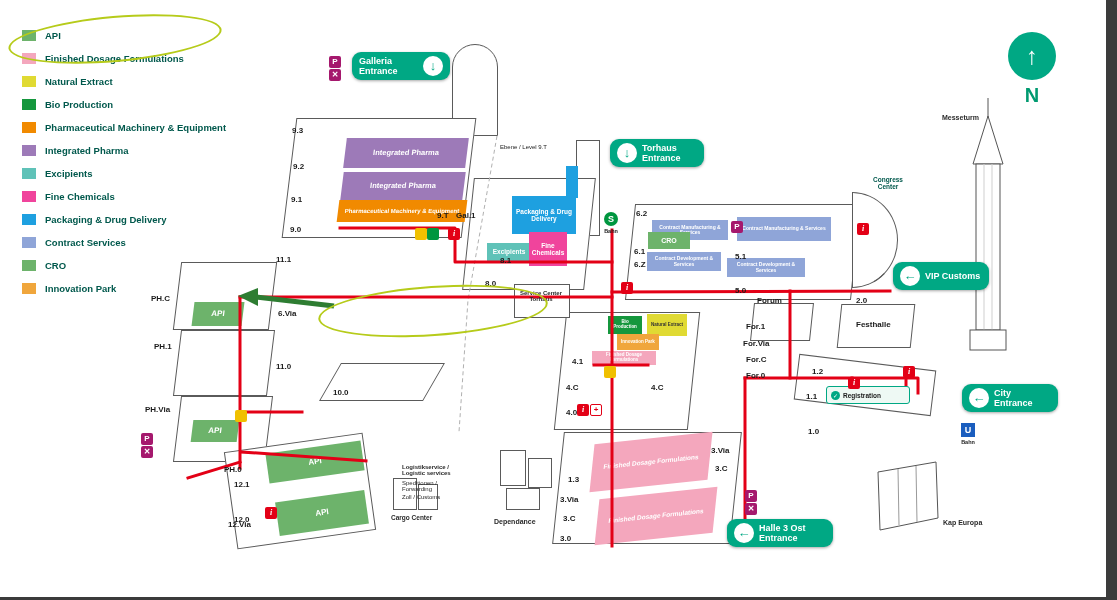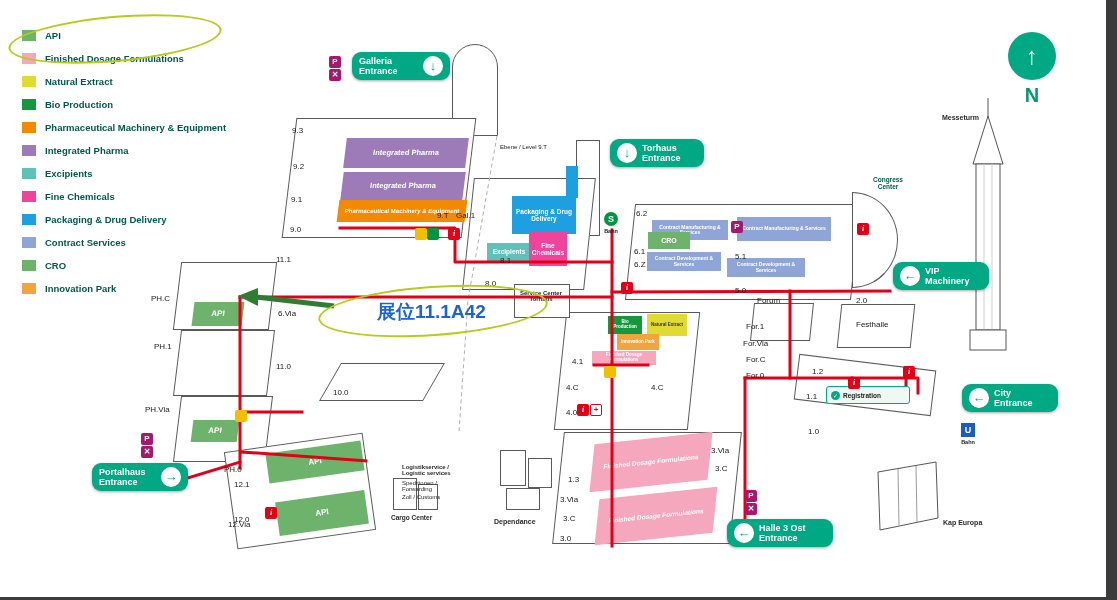--- a/index.html
+++ b/index.html
@@ -5,21 +5,21 @@
   *{margin:0;padding:0;box-sizing:border-box}
   html,body{width:1117px;height:600px}
   body{font-family:"Liberation Sans",sans-serif;background:#fff}
   #app{position:relative;width:1117px;height:600px;background:#fff;overflow:hidden}
   .outline{position:absolute;background:#fff;border:1px solid #5a5a5a;z-index:1}
   .block{position:absolute;display:flex;align-items:center;justify-content:center;text-align:center;
          color:#fff;font-weight:bold;line-height:1.08;z-index:2;padding:1px}
   .f45{font-size:4.5px}.f5{font-size:5px}.f6{font-size:6px}.f65{font-size:6.5px}.f75{font-size:7.5px}.f8{font-size:8px}
   .sk7{transform:skewX(-7deg)}.sk6{transform:skewX(-6deg)}.sk30{transform:skewX(-30deg)}
   .rot8{transform:rotate(-8deg)}.skp{transform:skew(-6deg,-6deg)}
-  .lbl{position:absolute;font-size:8px;font-weight:normal;color:#1a1a1a;white-space:nowrap;z-index:4}.lbl.xs{font-size:6px}
+  .lbl{position:absolute;font-size:8px;font-weight:bold;color:#1a1a1a;white-space:nowrap;z-index:4}.lbl.xs{font-size:6px}
   .lm{position:absolute;font-size:7px;font-weight:bold;color:#2a2a2a;z-index:4}
   .btn{position:absolute;background:#00a884;border-radius:9px;color:#fff;font-weight:bold;font-size:9px;
        display:flex;align-items:center;gap:5px;padding:4px 7px;line-height:1.12;z-index:7;
        box-shadow:0 1px 3px rgba(0,0,0,.35)}
   .btn .circ{width:20px;height:20px;min-width:20px;border-radius:50%;background:#fff;color:#00a884;
        display:flex;align-items:center;justify-content:center;font-size:13px;font-weight:bold}
   .legend{position:absolute;left:22px;top:30px;z-index:6}
   .legend-item{display:flex;align-items:center;gap:9px;height:11px;margin-bottom:12px;cursor:pointer}
   .sw{width:14px;height:11px;display:inline-block}
   .legend-item .t{font-size:9.5px;font-weight:bold;color:#00584c;white-space:nowrap}
@@ -228,30 +228,26 @@
   <div class="btn" style="left: 352px; top: 52px; width: 98px; background: rgb(0, 168, 132);">
     <span>Galleria Entrance</span>
     <span class="circ">↓</span>
   </div>
   <div class="btn" style="left: 610px; top: 139px; width: 94px; background: rgb(0, 168, 132);">
     <span class="circ">↓</span>
     <span>Torhaus Entrance</span>
   </div>
   <div class="btn" style="left: 893px; top: 262px; width: 96px; background: rgb(0, 168, 132);">
     <span class="circ">←</span>
-    <span>VIP Machinery</span>
+    <span>VIP Customs</span>
   </div>
   <div class="btn" style="left: 962px; top: 384px; width: 96px; background: rgb(0, 168, 132);">
     <span class="circ">←</span>
     <span>City Entrance</span>
   </div>
-  <div class="btn" style="left: 92px; top: 463px; width: 96px; background: rgb(0, 168, 132);">
-    <span>Portalhaus Entrance</span>
-    <span class="circ">→</span>
-  </div>
   <div class="btn" style="left: 727px; top: 519px; width: 106px; background: rgb(0, 168, 132);">
     <span class="circ">←</span>
     <span>Halle 3 Ost Entrance</span>
   </div>
 
   <div class="legend">
     <div class="legend-item">
       <span class="sw" style="background: rgb(109, 179, 107);"></span>
       <span class="t">API</span>
     </div>
@@ -296,21 +292,20 @@
       <span class="t">CRO</span>
     </div>
     <div class="legend-item">
       <span class="sw" style="background: rgb(240, 166, 60);"></span>
       <span class="t">Innovation Park</span>
     </div>
   </div>
 
   <div class="ellipse" style="left: 8px; top: 16px; width: 214px; height: 46px; transform: rotate(-5deg); border-color: rgb(182, 203, 26);"></div>
   <div class="ellipse" style="left: 318px; top: 286px; width: 230px; height: 50px; transform: rotate(-4deg); border-color: rgb(182, 203, 26);"></div>
-  <div class="annotation-text" style="color: rgb(28, 100, 212);">展位11.1A42</div>
 
   <div class="compass">
     <div class="circle" style="background: rgb(0, 168, 132);">↑</div>
     <div class="north">N</div>
   </div>
 
   <div class="edge" style="left:1106px;top:0;width:11px;height:600px"></div>
   <div class="edge" style="left:0;top:597px;width:1117px;height:3px"></div>
 </div>
 

